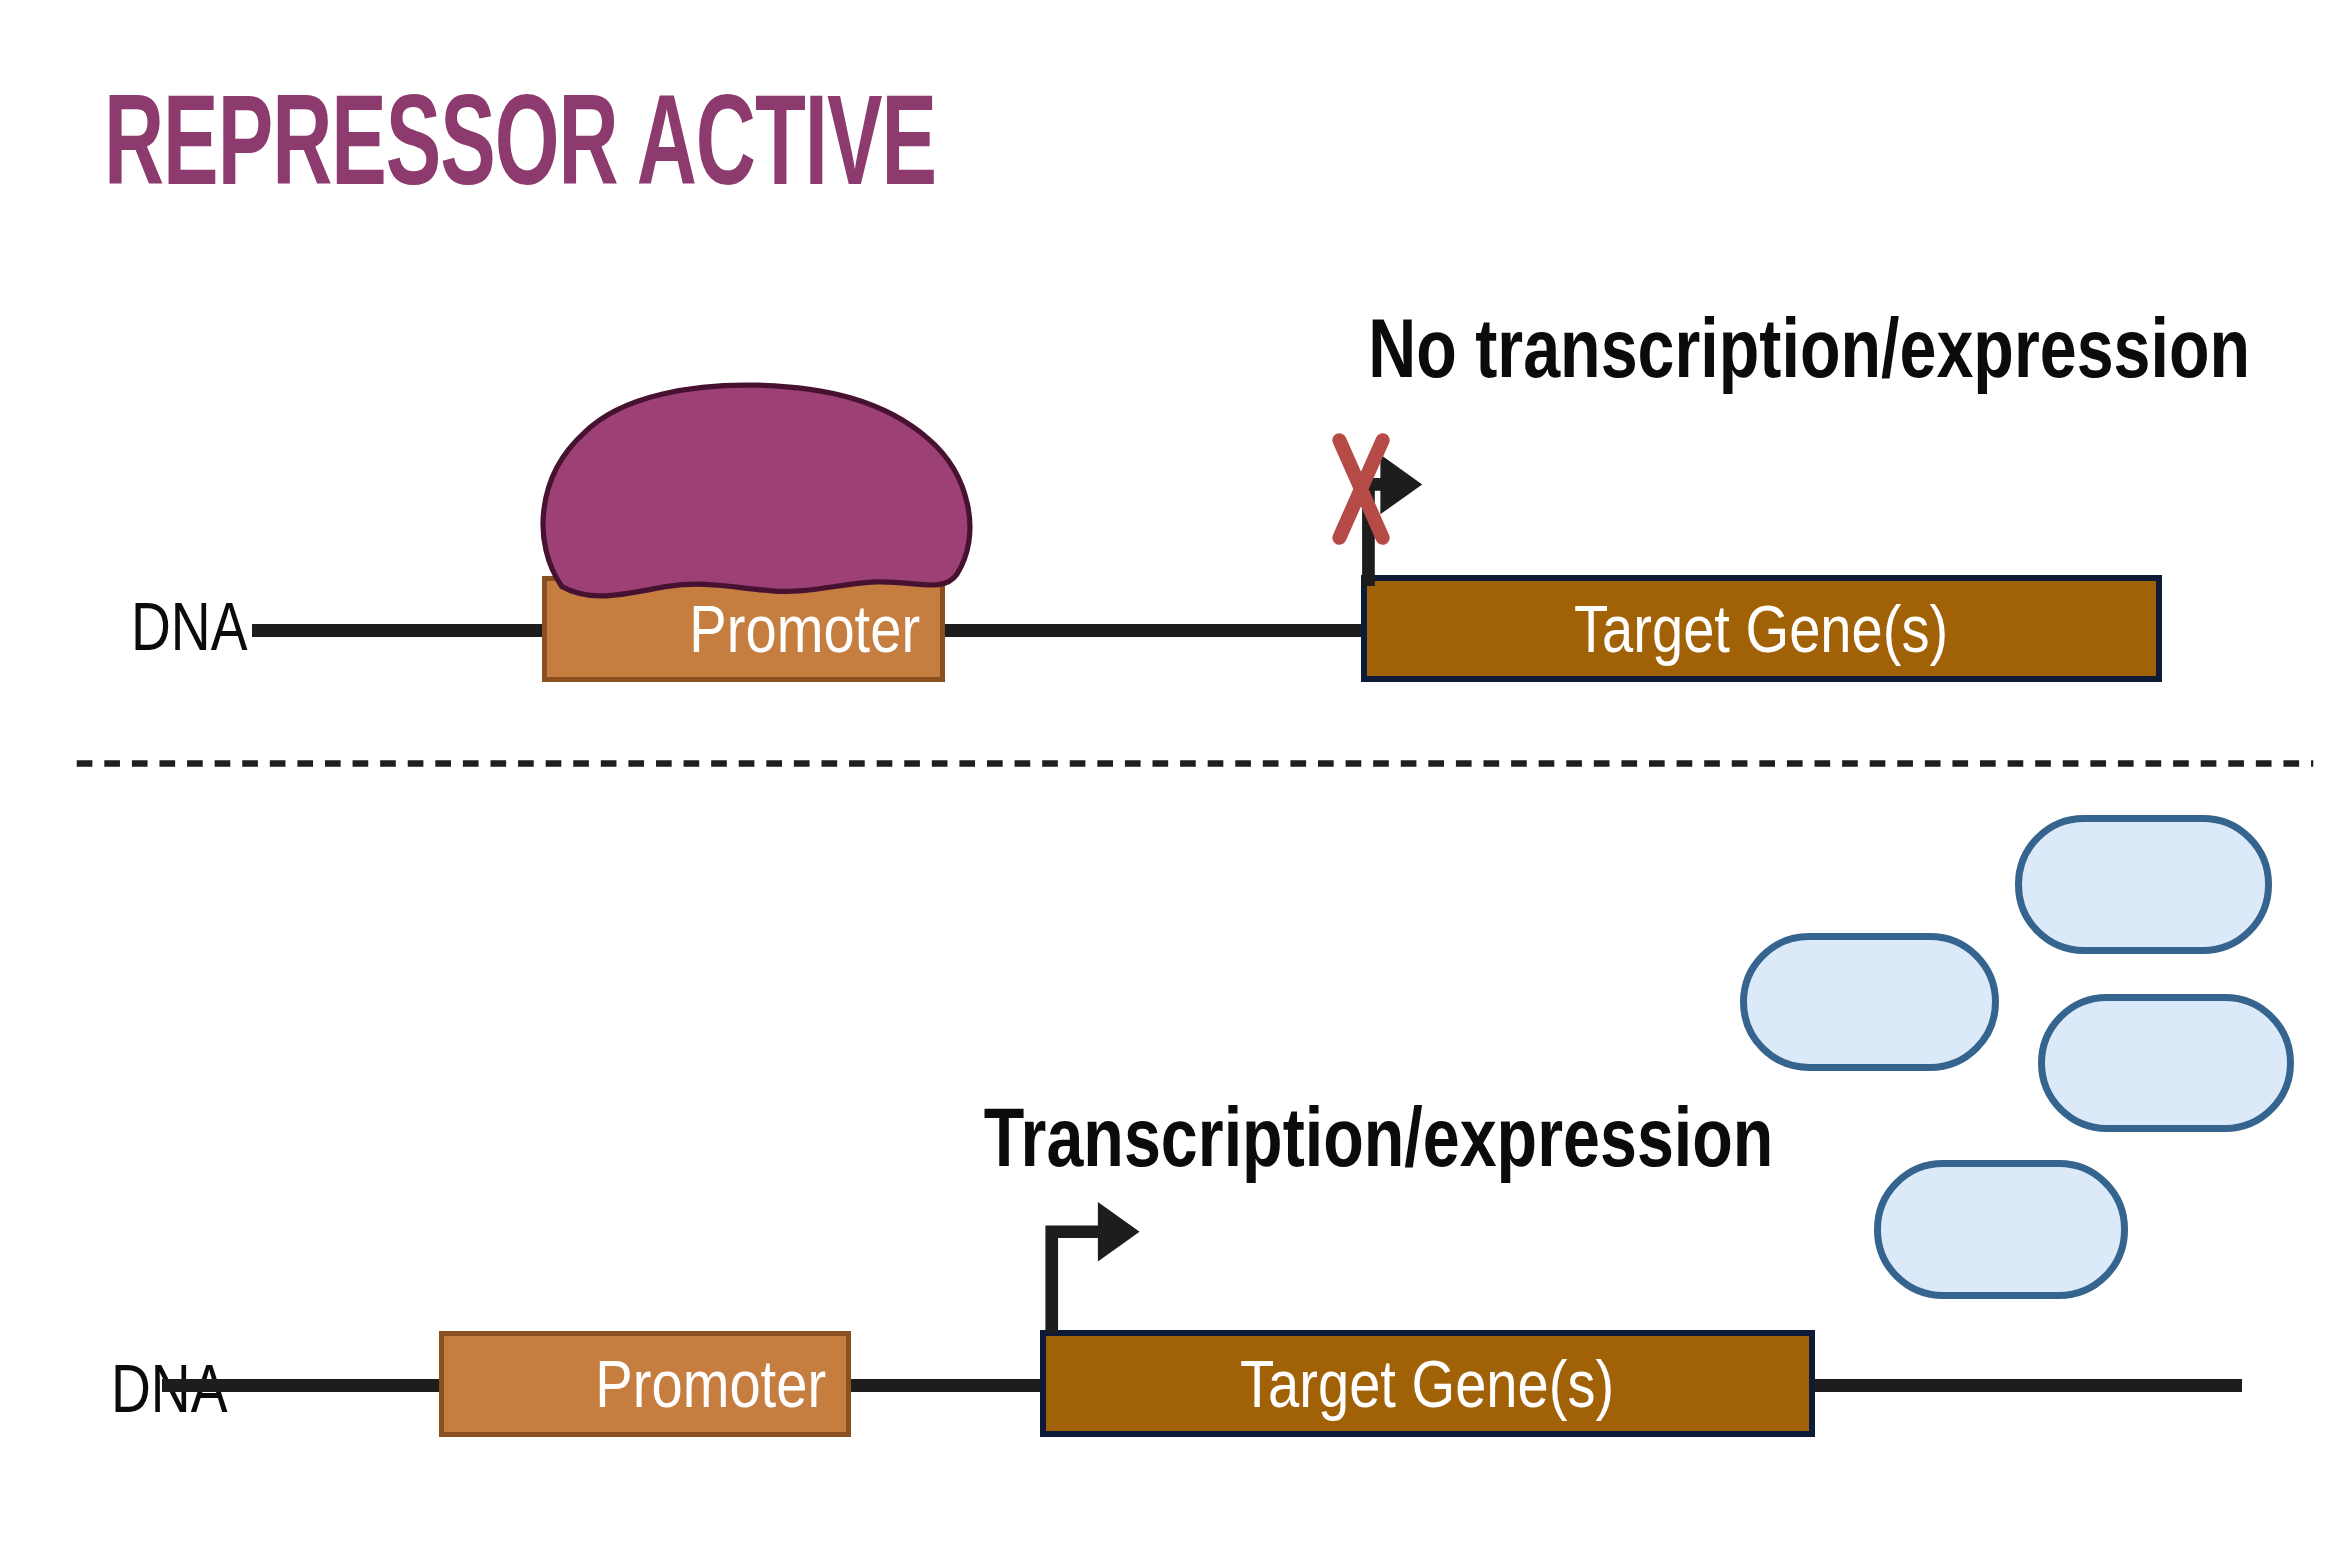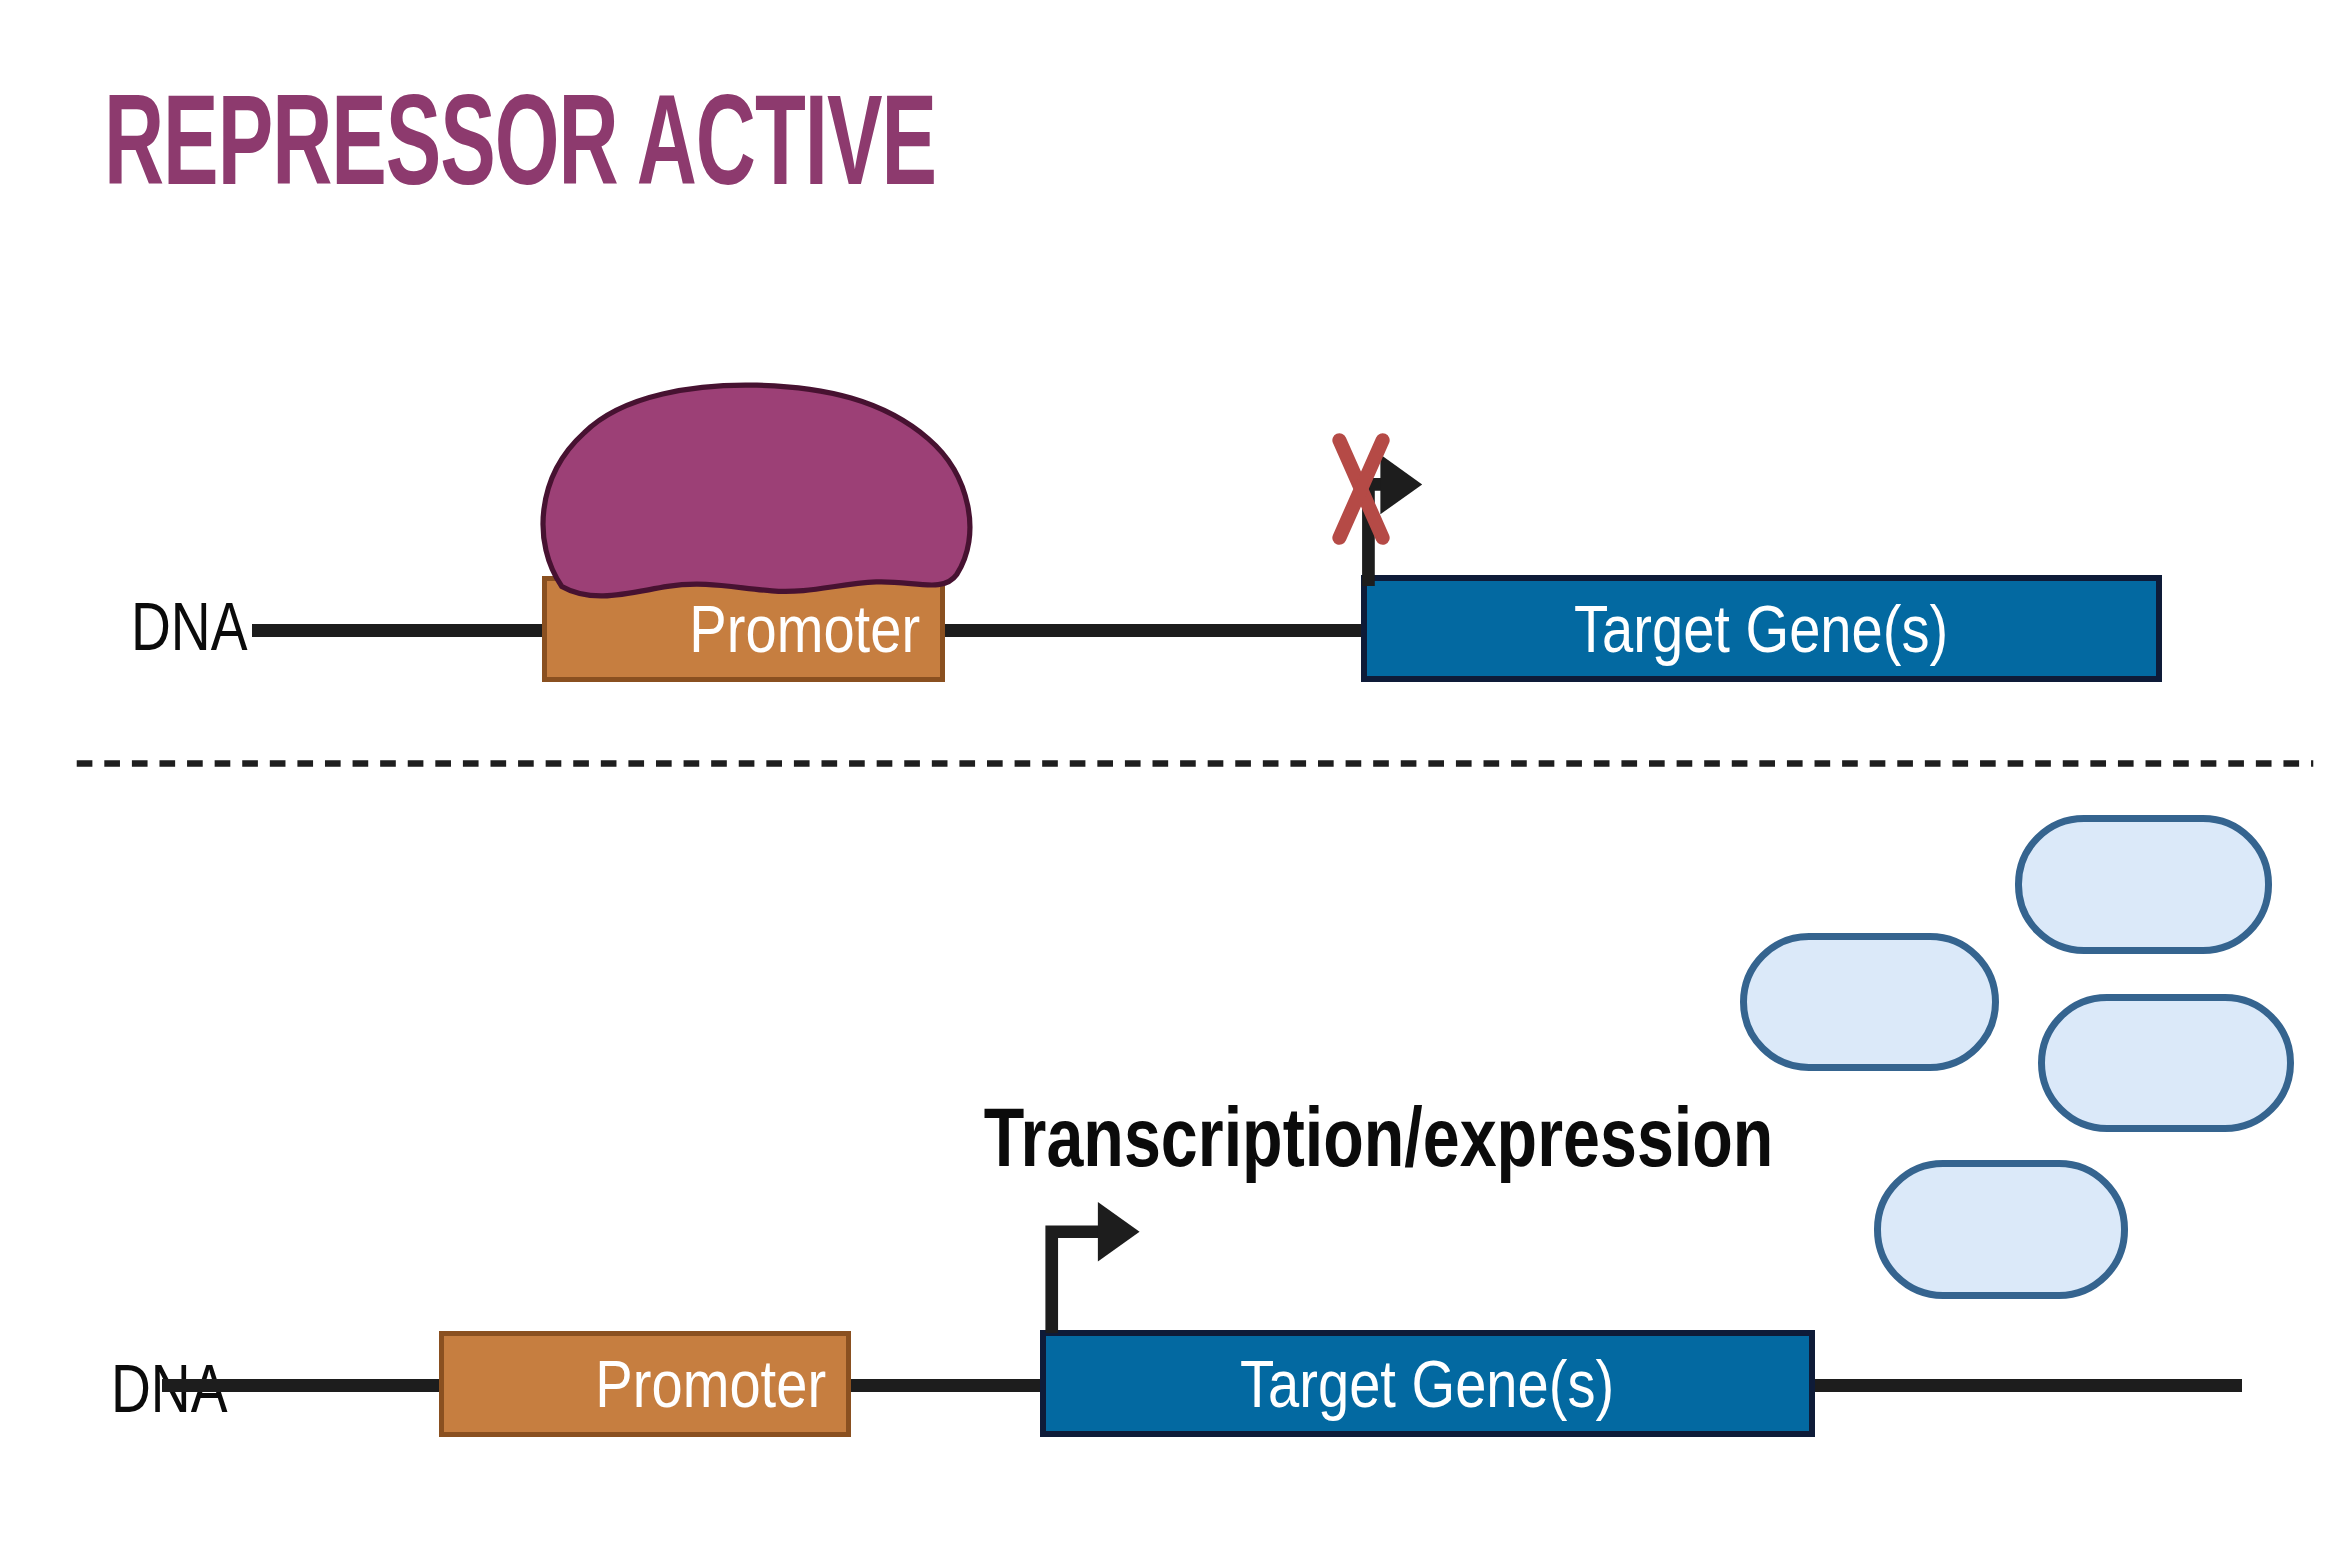--- a/index.html
+++ b/index.html
@@ -21,21 +21,21 @@
   .cxB{display:inline-block;transform:scaleX(.85);transform-origin:50% 50%;white-space:nowrap;}
   .protein-label{
     font-size:75px;color:#111111;text-align:center;line-height:83px;font-weight:400;
   }
   .annotation{
     font-size:83px;font-weight:700;color:#0b0b0b;text-align:center;white-space:nowrap;
   }
   .dna-label{font-size:69px;color:#0b0b0b;font-weight:400;}
   .dna-line{position:absolute;height:13.4px;background:#1d1d1d;z-index:1;}
   .gene-box{
-    position:absolute;background:#0369a1;border:6.7px solid #0e1b38;
+    position:absolute;background:#a16207;border:6.7px solid #0e1b38;
     display:flex;align-items:center;justify-content:center;z-index:2;box-sizing:border-box;
   }
   .promoter-box{
     position:absolute;background:#c67e40;border:5.2px solid #8a5020;
     display:flex;align-items:center;justify-content:flex-end;z-index:2;box-sizing:border-box;
   }
   .box-label{font-size:66px;color:#ffffff;font-weight:400;}
   .pill{
     position:absolute;background:#dbe9f9;border:7.5px solid #35648f;
     border-radius:69px;z-index:2;box-sizing:border-box;
@@ -83,20 +83,23 @@
 
   <svg class="abs" style="left:1327px;top:447px;z-index:3;" width="224" height="142" viewBox="0 0 300 190">
     <path d="M 18 186 L 18 50 L 40 50" fill="none" stroke="#1d1d1d" stroke-width="17"></path>
     <polygon points="34,10 90,50 34,90" fill="#1d1d1d"></polygon>
   </svg>
   <svg class="abs" style="left:1301px;top:431px;z-index:4;" width="67" height="116" viewBox="0 0 90 155">
     <line x1="14" y1="12" x2="72" y2="143" stroke="#b54a46" stroke-width="19" stroke-linecap="round"></line>
     <line x1="72" y1="12" x2="14" y2="143" stroke="#b54a46" stroke-width="19" stroke-linecap="round"></line>
   </svg>
 
+  <div class="abs annotation" style="left:1230px;top:301px;width:1036px;">
+    <span class="cxC">No transcription/expression</span>
+  </div>
 
   <svg class="abs" style="left:45px;top:756px;" width="2244" height="15" viewBox="0 0 3010 20">
     <line x1="5" y1="10" x2="3005" y2="10" stroke="#1e1e1e" stroke-width="9" stroke-dasharray="21 16"></line>
   </svg>
 
 
   <div class="pill" style="left:1987px;top:815px;width:257px;height:139px;"></div>
   <div class="pill" style="left:1712px;top:933px;width:259px;height:138px;"></div>
   <div class="pill" style="left:2010px;top:994px;width:256px;height:138px;"></div>
   <div class="pill" style="left:1846px;top:1160px;width:254px;height:139px;"></div>

